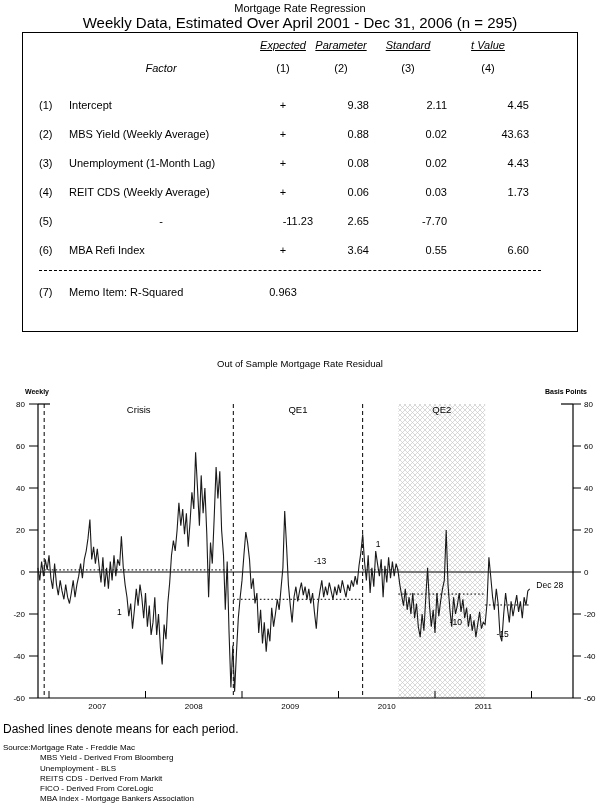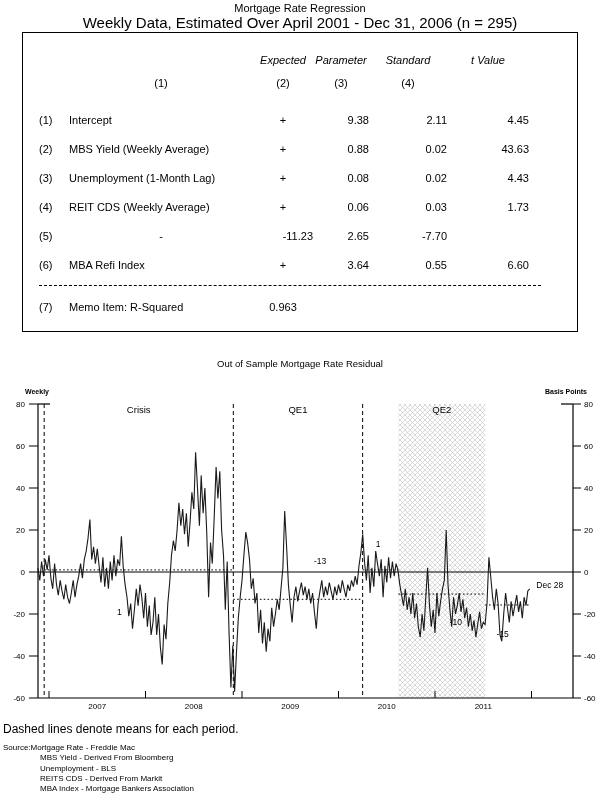--- a/index.html
+++ b/index.html
@@ -3,21 +3,21 @@
 <meta charset="utf-8">
 <style>
   html,body{margin:0;padding:0;background:#fff;}
   body{width:600px;height:806px;position:relative;font-family:"Liberation Sans",sans-serif;color:#000;}
   .abs{position:absolute;}
   .doc-title{top:2px;left:0;width:600px;text-align:center;font-size:11px;}
   .doc-subtitle{top:14px;left:0;width:600px;text-align:center;font-size:15px;}
   .regtable{left:22px;top:32px;width:554px;height:298px;border:1px solid #000;font-size:11px;overflow:hidden;}
   .trow{display:grid;grid-template-columns:46px 184px 60px 56px 78px 82px;align-items:center;}
   .hc{font-style:italic;text-align:center;}
-  .hl1{margin-top:20px;height:14px;}
+  .hl1{margin-top:5px;height:14px;text-decoration:underline;}
   .hl2{height:14px;}
   .hl3{margin-top:8px;height:16px;}
   .c-factor-h{font-style:italic;padding-left:0px;}
   .c-colnum{text-align:center;font-style:normal;}
   .rows{margin-top:14px;}
   .drow{height:29px;}
   .c-num{padding-left:16px;}
   .c-sign{text-align:center;}
   .c-est,.c-se,.c-tv{text-align:right;}
   .sep{margin:6px 36px 0 16px;border-top:1px dashed #000;height:0;}
@@ -38,20 +38,21 @@
   <div class="trow hl1">
     <div></div>
       <div></div>
     <div class="hc">Expected</div>
     <div class="hc">Parameter</div>
     <div class="hc">Standard</div>
     <div class="hc">t Value</div>
   </div>
   <div class="trow hl3">
     <div></div>
+    <div class="hc c-factor-h">Factor</div>
     <div class="hc c-colnum">(1)</div>
     <div class="hc c-colnum">(2)</div>
     <div class="hc c-colnum">(3)</div>
     <div class="hc c-colnum">(4)</div>
   </div>
   <div class="rows" id="table-rows">
       <div class="trow drow">
         <div class="c-num">(1)</div>
         <div class="c-factor">Intercept</div>
         <div class="c-sign">+</div>
@@ -188,14 +189,15 @@
     <text x="502.55447330447276" y="287.1" font-size="8.5" text-anchor="middle">-15</text>
     <text x="536.3297258297159" y="237.75" font-size="8.5" text-anchor="start">Dec 28</text>
   </svg>
 
 <div class="abs note1">Dashed lines denote means for each period.</div>
 <div class="abs source">
   <div><span>Source:</span><span class="src-first">Mortgage Rate - Freddie Mac</span></div>
   <div class="indent">MBS Yield - Derived From Bloomberg</div>
   <div class="indent">Unemployment - BLS</div>
   <div class="indent">REITS CDS - Derived From Markit</div>
+  <div class="indent">FICO - Derived From CoreLogic</div>
   <div class="indent">MBA Index - Mortgage Bankers Association</div>
 </div>
 
 </body></html>

